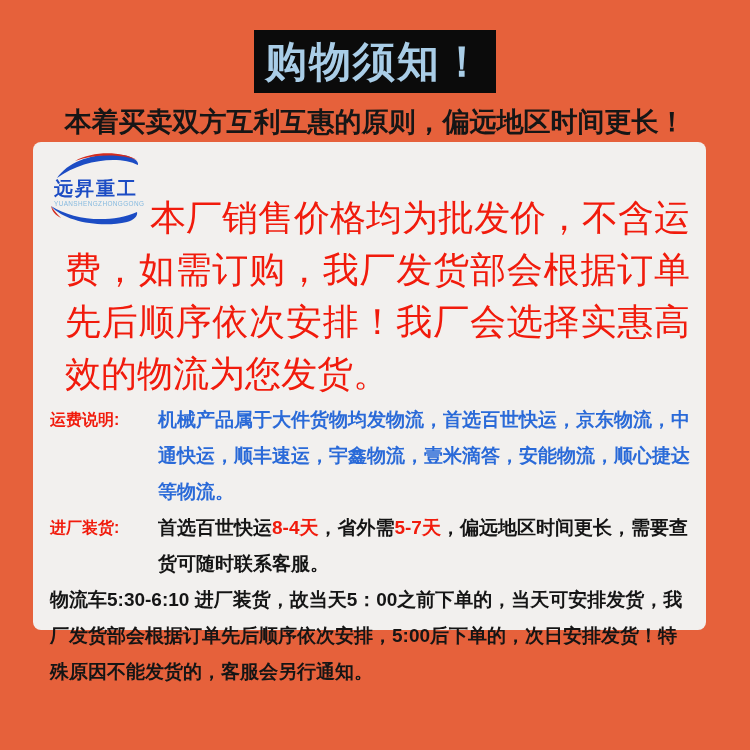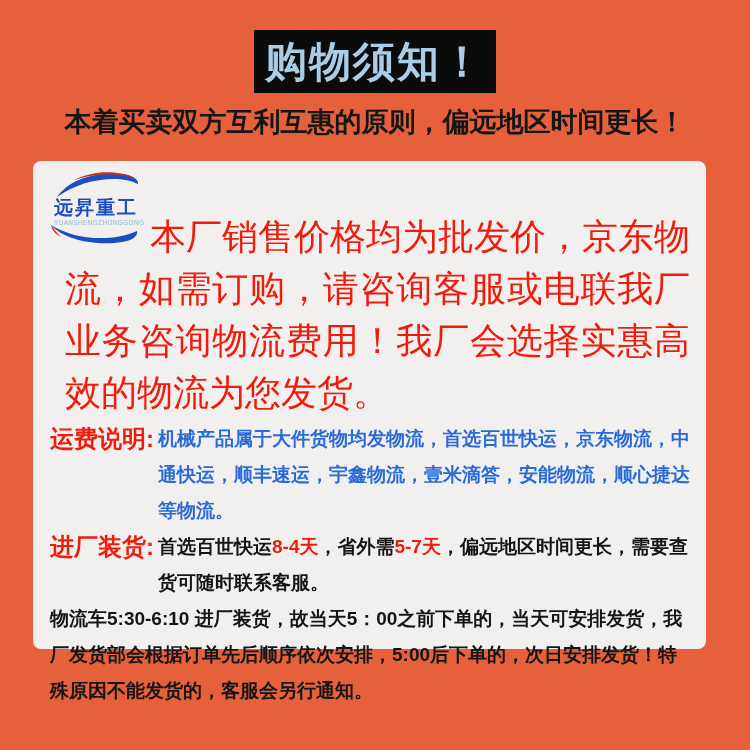--- a/index.html
+++ b/index.html
@@ -37,21 +37,21 @@
   .subtitle{
     margin-top:11px;
     text-align:center;
     font-size:27px;
     font-weight:bold;
     color:#161616;
     letter-spacing:0px;
   }
   .panel{
     position:relative;
-    margin-top:21px;
+    margin-top:2px;
     margin-left:33px;
     width:673px;
     height:488px;
     background:var(--panel);
     border-radius:8px;
   }
   .logo{
     position:absolute;
     left:12px;top:6px;
     width:104px;height:82px;
@@ -72,21 +72,21 @@
   .sections{
     padding:2px 16px 0 17px;
   }
   .section{
     display:flex;
     align-items:flex-start;
   }
   .section-label{
     flex:none;
     width:108px;
-    font-size:24px;
+    font-size:16px;
     font-weight:bold;
     color:var(--red);
     line-height:36px;
     white-space:nowrap;
   }
   .section-content{
     flex:1;
     font-size:19px;
     line-height:36px;
     color:var(--dark);
@@ -109,21 +109,21 @@
   <svg class="logo" viewBox="0 0 104 82" xmlns="http://www.w3.org/2000/svg">
     <path d="M12,30 C24,12 52,4 78,7 C88,9 94,13 93,17 C74,7 36,12 12,30 Z" fill="#1C4CC4"></path>
     <path d="M30,13 C48,3 76,3 92,12 C76,6 50,6 30,13 Z" fill="#D42B1E"></path>
     <text x="9" y="47" font-size="19" font-weight="bold" fill="#1C4CC4" letter-spacing="2">远昇重工</text>
     <text x="9" y="58" font-size="6.4" fill="#85B9DF" letter-spacing="0.4">YUANSHENGZHONGGONG</text>
     <path d="M6,58 C20,74 56,80 82,74 C89,72 93,68 92,64 C64,76 28,72 6,58 Z" fill="#1C4CC4"></path>
     <path d="M6,58 C7,63 10,67 16,70 C11,65 8,61 6,58 Z" fill="#D42B1E"></path>
   </svg>
 
   <div class="notice">
-    <span class="logo-spacer"></span><span>本厂销售价格均为批发价，京东物流，如需订购，请咨询客服或电联我厂业务咨询物流费用！我厂会选择实惠高效的物流为您发货。</span>
+    <span class="logo-spacer"></span><span>本厂销售价格均为批发价，不含运费，如需订购，我厂发货部会根据订单先后顺序依次安排！我厂会选择实惠高效的物流为您发货。</span>
   </div>
 
   <div class="sections">
 
     <div class="section">
       <span class="section-label">运费说明:</span>
       <span class="section-content blue">机械产品属于大件货物均发物流，首选百世快运，京东物流，中通快运，顺丰速运，宇鑫物流，壹米滴答，安能物流，顺心捷达等物流。</span>
     </div>
 
     <div class="section">

